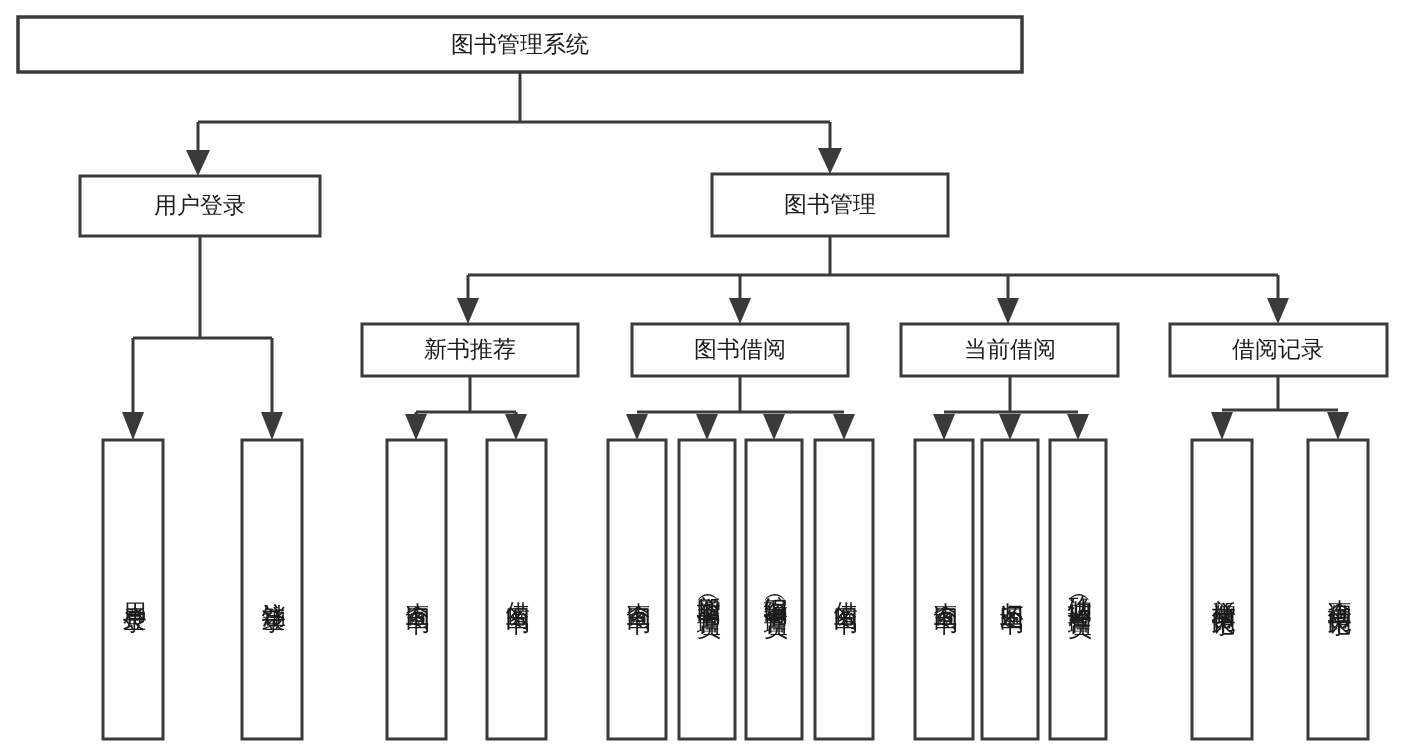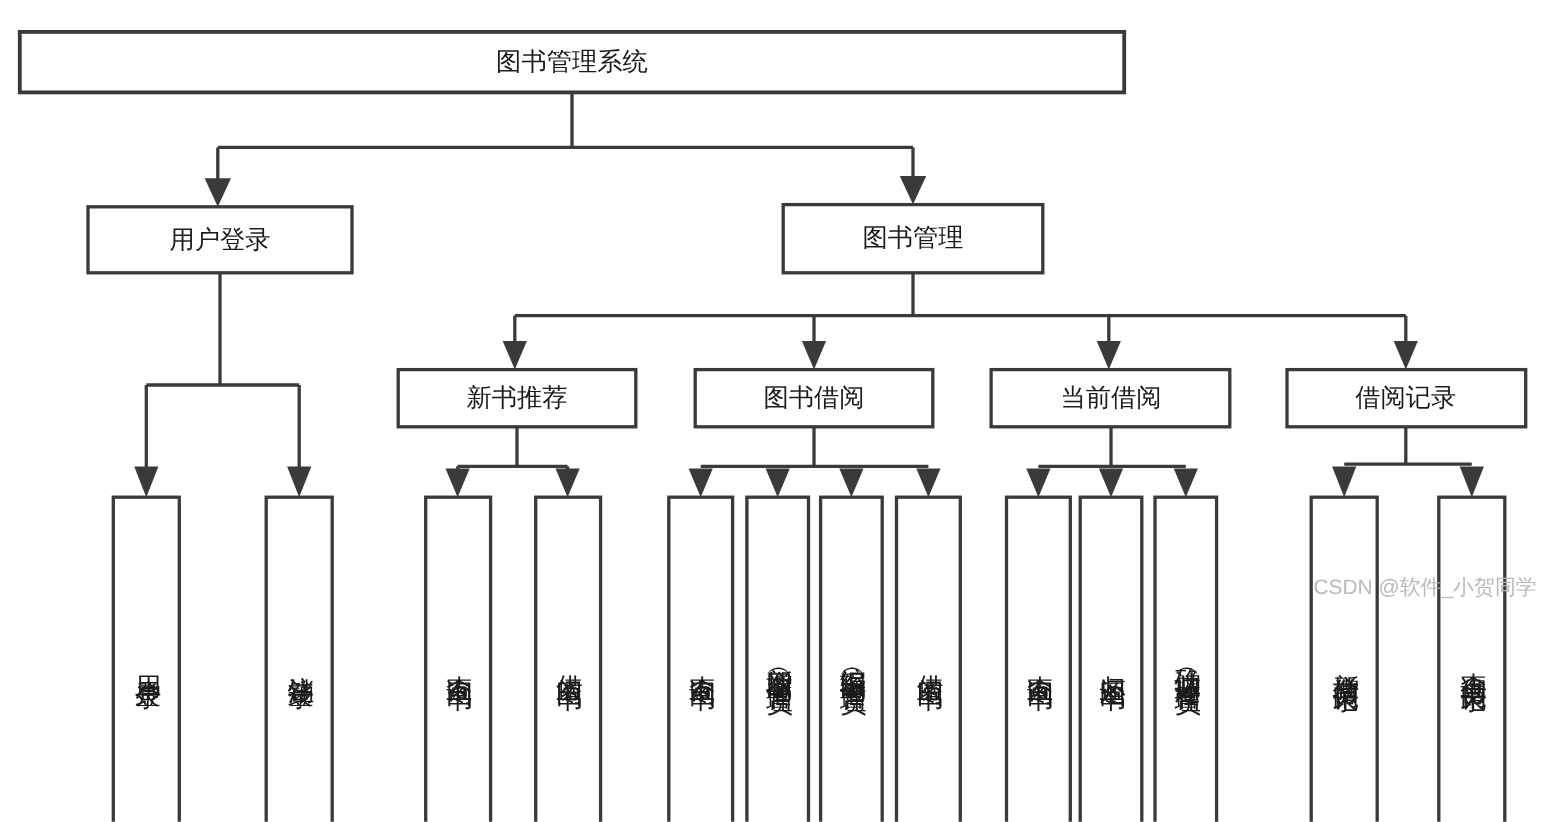--- a/index.html
+++ b/index.html
@@ -10,21 +10,21 @@
   body {
     width: 1405px;
     height: 747px;
     font-family: "Liberation Sans", "DejaVu Sans", sans-serif;
     overflow: hidden;
     position: relative;
   }
   #diagram-root {
     position: absolute;
     left: 0;
-    top: 16px;
+    top: 4px;
     width: 1405px;
     height: 537px;
   }
   svg.diagram {
     display: block;
     width: 1405px;
     height: 747px;
   }
   .node-box {
     fill: #ffffff;
@@ -239,14 +239,13 @@
       <text class="node-label-v" x="1222" y="585">新增借阅记录</text>
     </g>
 
     <g>
       <rect class="node-box" x="1308" y="436" width="60" height="299"></rect>
       <text class="node-label-v" x="1338" y="585">查询借阅记录</text>
     </g>
 
   </svg>
 
-  <div class="watermark">CSDN @软件_小贺同学</div>
 </div>
 
 </body></html>

